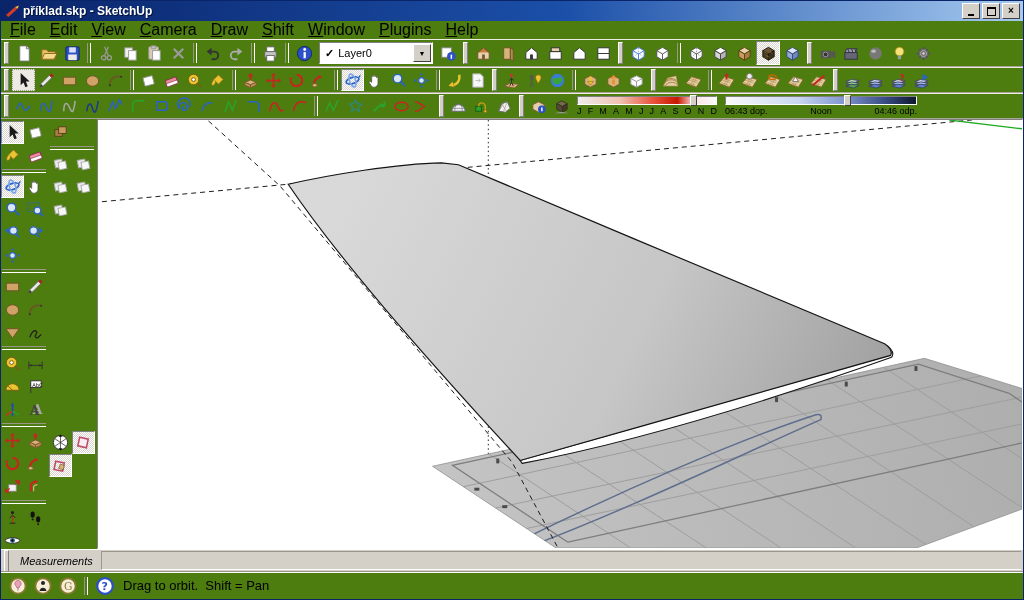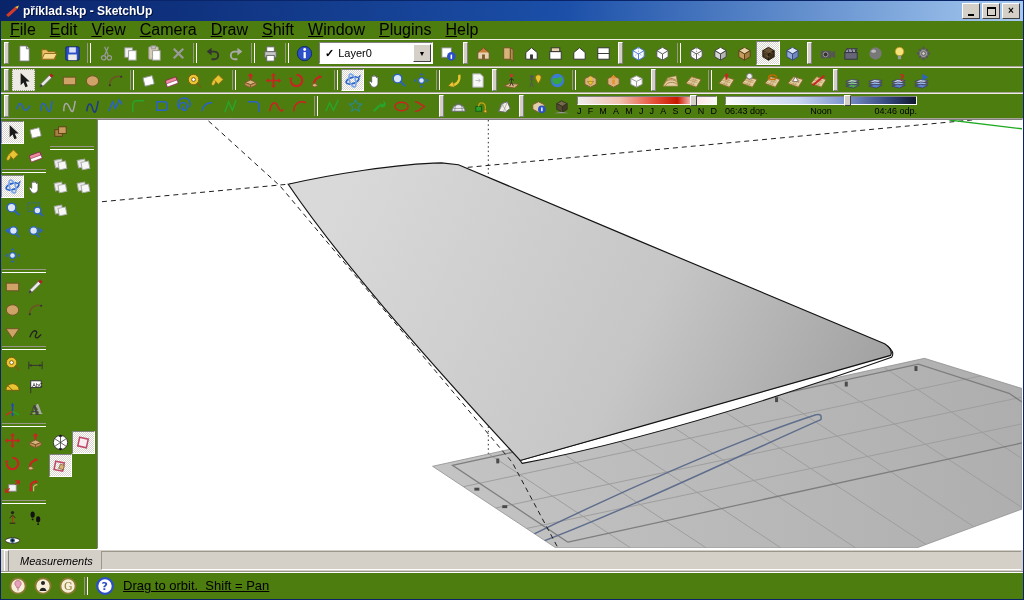--- a/index.html
+++ b/index.html
@@ -69,21 +69,21 @@
   .meas{height:21px;flex:0 0 21px;display:flex;align-items:center;background:#d4d0c8;
     border-top:1px solid #fff;font-size:11px;font-style:italic;}
   .meas .lbl{padding:0 8px;}
   .measfield{flex:1;height:17px;border-left:1px solid #9a968c;border-top:1px solid #9a968c;
     border-bottom:1px solid #fff;margin-right:2px;}
   .status{height:27px;flex:0 0 27px;display:flex;align-items:center;padding:0 4px;font-size:13px;
     border-top:1px solid #9a968c;box-shadow:inset 0 1px 0 #fff;}
   .sbico{width:21px;height:21px;margin:0 2px;display:flex;align-items:center;justify-content:center;}
   .sbico svg{width:20px;height:20px;}
   .sbsep{width:2px;height:18px;border-left:1px solid #9a968c;border-right:1px solid #fff;margin:0 4px;}
-  .hint{margin-left:6px;white-space:pre;text-decoration:underline;}
+  .hint{margin-left:6px;white-space:pre;}
 </style>
 </head>
 <body>
 
 <div class="win">
 
   <div class="titlebar">
     <span class="appicon">
       <svg viewBox="0 0 16 16">
           <path d="M2 12L11 4l2.5 1.8L4.5 14z" fill="#d43a2a"></path>

